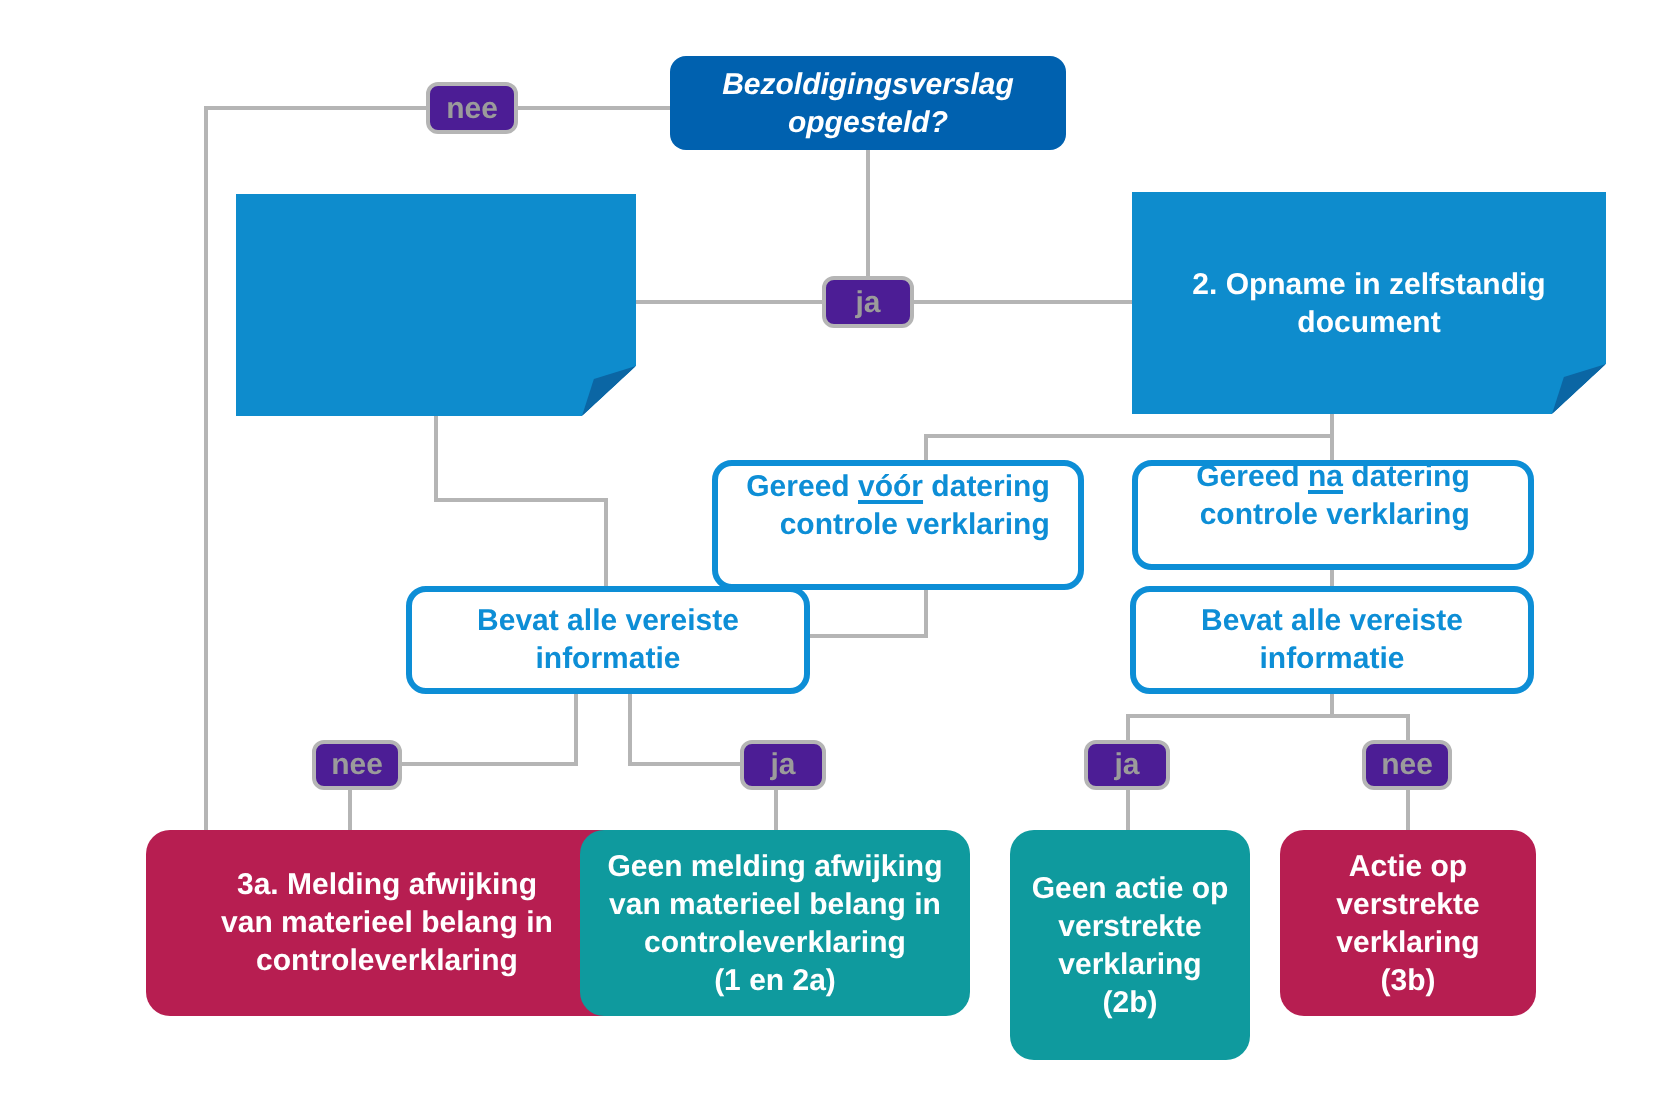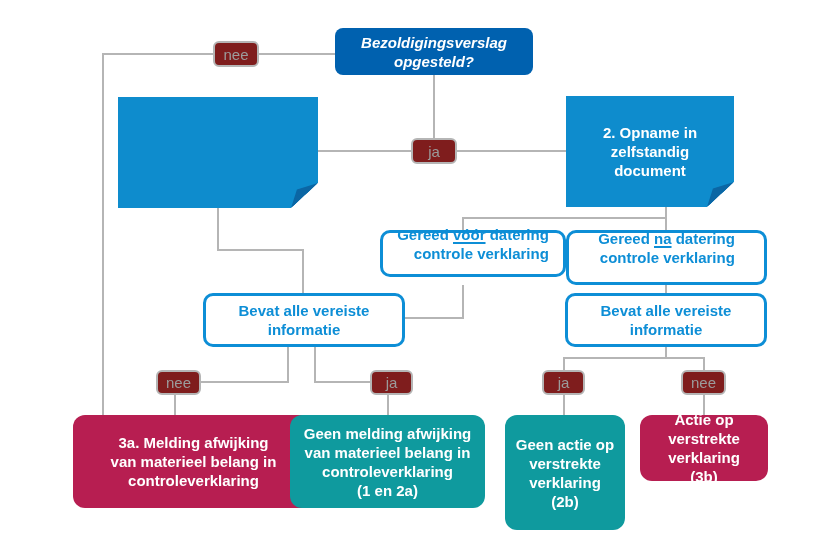--- a/index.html
+++ b/index.html
@@ -4,22 +4,22 @@
 <style>
   html,body{margin:0;padding:0;background:#ffffff;}
   .canvas{
     position:relative;width:840px;height:560px;background:#ffffff;overflow:hidden;
     font-family:"Liberation Sans","DejaVu Sans",sans-serif;
   }
   
   .line{position:absolute;background:#b5b5b5;z-index:1;}
   
   .edge-label{
-    position:absolute;z-index:3;background:#7f1d1d;border:2px solid #b5b5b5;border-radius:6px;
-    color:#9b9b9b;font-weight:normal;font-size:15px;display:flex;align-items:center;justify-content:center;
+    position:absolute;z-index:3;background:#4c1d95;border:2px solid #b5b5b5;border-radius:6px;
+    color:#9b9b9b;font-weight:bold;font-size:15px;display:flex;align-items:center;justify-content:center;
     box-sizing:border-box;
   }
   
   .node{
     position:absolute;z-index:2;display:flex;align-items:center;justify-content:center;
     text-align:center;font-weight:bold;font-size:15px;line-height:19px;box-sizing:border-box;
     padding:4px 8px;
   }
   .node-text{white-space:pre-line;}
   .solid-dark{background:#0061af;color:#ffffff;border-radius:8px;font-style:italic;}
@@ -83,28 +83,28 @@
   <div class="node solid-dark" style="left:335px;top:28px;width:198px;height:47px">
     <span class="node-text">Bezoldigingsverslag
 opgesteld?</span>
   </div>
 
   <div class="node solid-azure" style="left:118px;top:97px;width:200px;height:111px">
     <span class="fold-cut"></span>
     <span class="fold-flap"></span>
   </div>
 
-  <div class="node solid-azure" style="left:566px;top:96px;width:168px;height:111px">
+  <div class="node solid-azure" style="left:566px;top:96px;width:237px;height:111px">
     <span class="node-text">2. Opname in zelfstandig
 document</span>
     <span class="fold-cut"></span>
     <span class="fold-flap"></span>
   </div>
 
-  <div class="node outline" style="left:380px;top:230px;width:186px;height:47px">
+  <div class="node outline" style="left:356px;top:230px;width:186px;height:65px">
     <span class="node-text"><span>Gereed </span><span class="ul">vóór</span><span> datering</span><span class="line2">controle verklaring</span>
     </span>
   </div>
 
   <div class="node outline" style="left:566px;top:230px;width:201px;height:55px">
     <span class="node-text"><span>Gereed </span><span class="ul">na</span><span> datering</span><span class="line2">controle verklaring</span>
     </span>
   </div>
 
   <div class="node outline" style="left:203px;top:293px;width:202px;height:54px">
@@ -130,20 +130,20 @@
 (1 en 2a)</span>
   </div>
 
   <div class="node teal" style="left:505px;top:415px;width:120px;height:115px">
     <span class="node-text">Geen actie op
 verstrekte
 verklaring
 (2b)</span>
   </div>
 
-  <div class="node crimson" style="left:640px;top:415px;width:128px;height:66px">
+  <div class="node crimson" style="left:640px;top:415px;width:128px;height:93px">
     <span class="node-text">Actie op
 verstrekte
 verklaring
 (3b)</span>
   </div>
 
 </div>
 
 </body></html>

